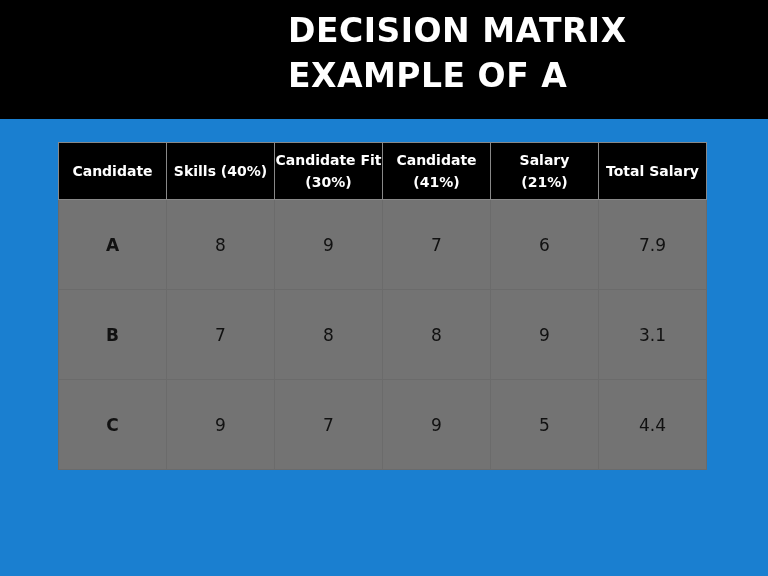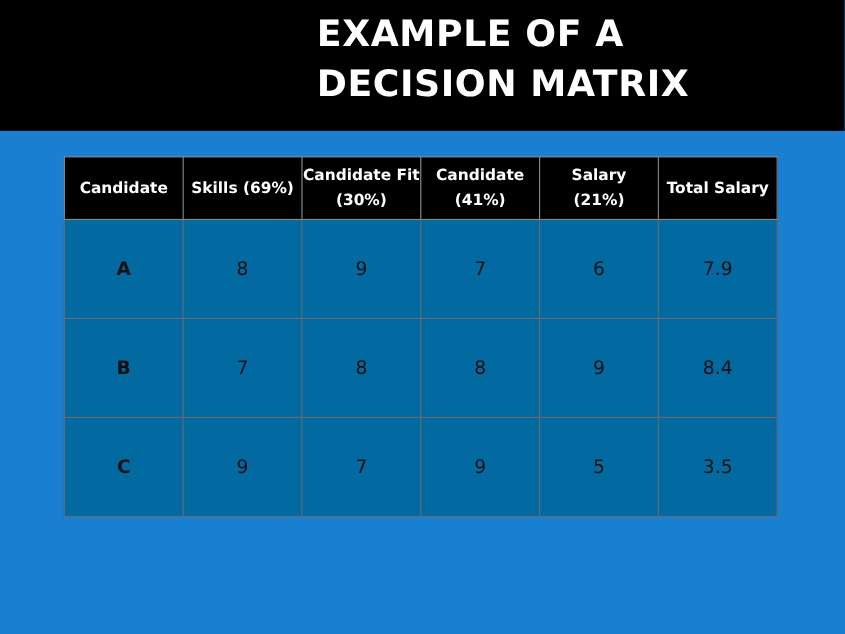--- a/index.html
+++ b/index.html
@@ -3,53 +3,53 @@
 <meta charset="utf-8">
 <style>
   html,body{margin:0;padding:0;}
   body{width:768px;height:576px;background:#1a7fd0;position:relative;overflow:hidden;font-family:"DejaVu Sans",sans-serif;}
   .header{position:absolute;left:0;top:0;width:768px;height:119px;background:#000;}
   .logo{position:absolute;left:58px;top:33px;display:flex;align-items:center;}
   .avatar{width:46px;height:46px;border-radius:50%;background:#fff;border:2px solid #d9d9d9;box-sizing:border-box;display:flex;align-items:center;justify-content:center;overflow:hidden;}
   .brand{margin-left:12px;font-size:23px;color:#fff;letter-spacing:0.2px;font-family:"DejaVu Sans",sans-serif;}
   .brand .accent{color:#3a8ad6;}
   .title{position:absolute;left:288px;top:8px;color:#fff;font-weight:bold;font-size:33px;line-height:45px;letter-spacing:0.5px;font-family:"DejaVu Sans",sans-serif;}
-  table{position:absolute;left:58px;top:142px;border-collapse:collapse;background:#0369a1;}
+  table{position:absolute;left:58px;top:142px;border-collapse:collapse;background:#737373;}
   th,td{border:1px solid #6b6b6b;text-align:center;padding:0;}
   th{background:#000;color:#fff;font-weight:bold;font-size:14px;line-height:22px;height:56px;border-color:#888;}
   td{font-size:17px;color:#111;height:89px;}
   td.cand{font-weight:bold;}
   col.c{width:108px;}
 </style>
 </head>
 <body>
 
 <div class="header">
   <div class="title">
+    <div>DECISION MATRIX</div>
     <div>EXAMPLE OF A</div>
-    <div>DECISION MATRIX</div>
   </div>
 </div>
 
 <table>
   <colgroup>
       <col class="c">
       <col class="c">
       <col class="c">
       <col class="c">
       <col class="c">
       <col class="c">
     </colgroup>
   <thead>
     <tr>
       <th>
           <div>Candidate</div>
         </th>
       <th>
-          <div>Skills (69%)</div>
+          <div>Skills (40%)</div>
         </th>
       <th>
           <div>Candidate Fit</div>
           <div>(30%)</div>
         </th>
       <th>
           <div>Candidate</div>
           <div>(41%)</div>
         </th>
       <th>
@@ -69,24 +69,24 @@
       <td>7</td>
       <td>6</td>
       <td>7.9</td>
     </tr>
     <tr>
       <td class="cand">B</td>
       <td>7</td>
       <td>8</td>
       <td>8</td>
       <td>9</td>
-      <td>8.4</td>
+      <td>3.1</td>
     </tr>
     <tr>
       <td class="cand">C</td>
       <td>9</td>
       <td>7</td>
       <td>9</td>
       <td>5</td>
-      <td>3.5</td>
+      <td>4.4</td>
     </tr>
   </tbody>
 </table>
 
 </body></html>

